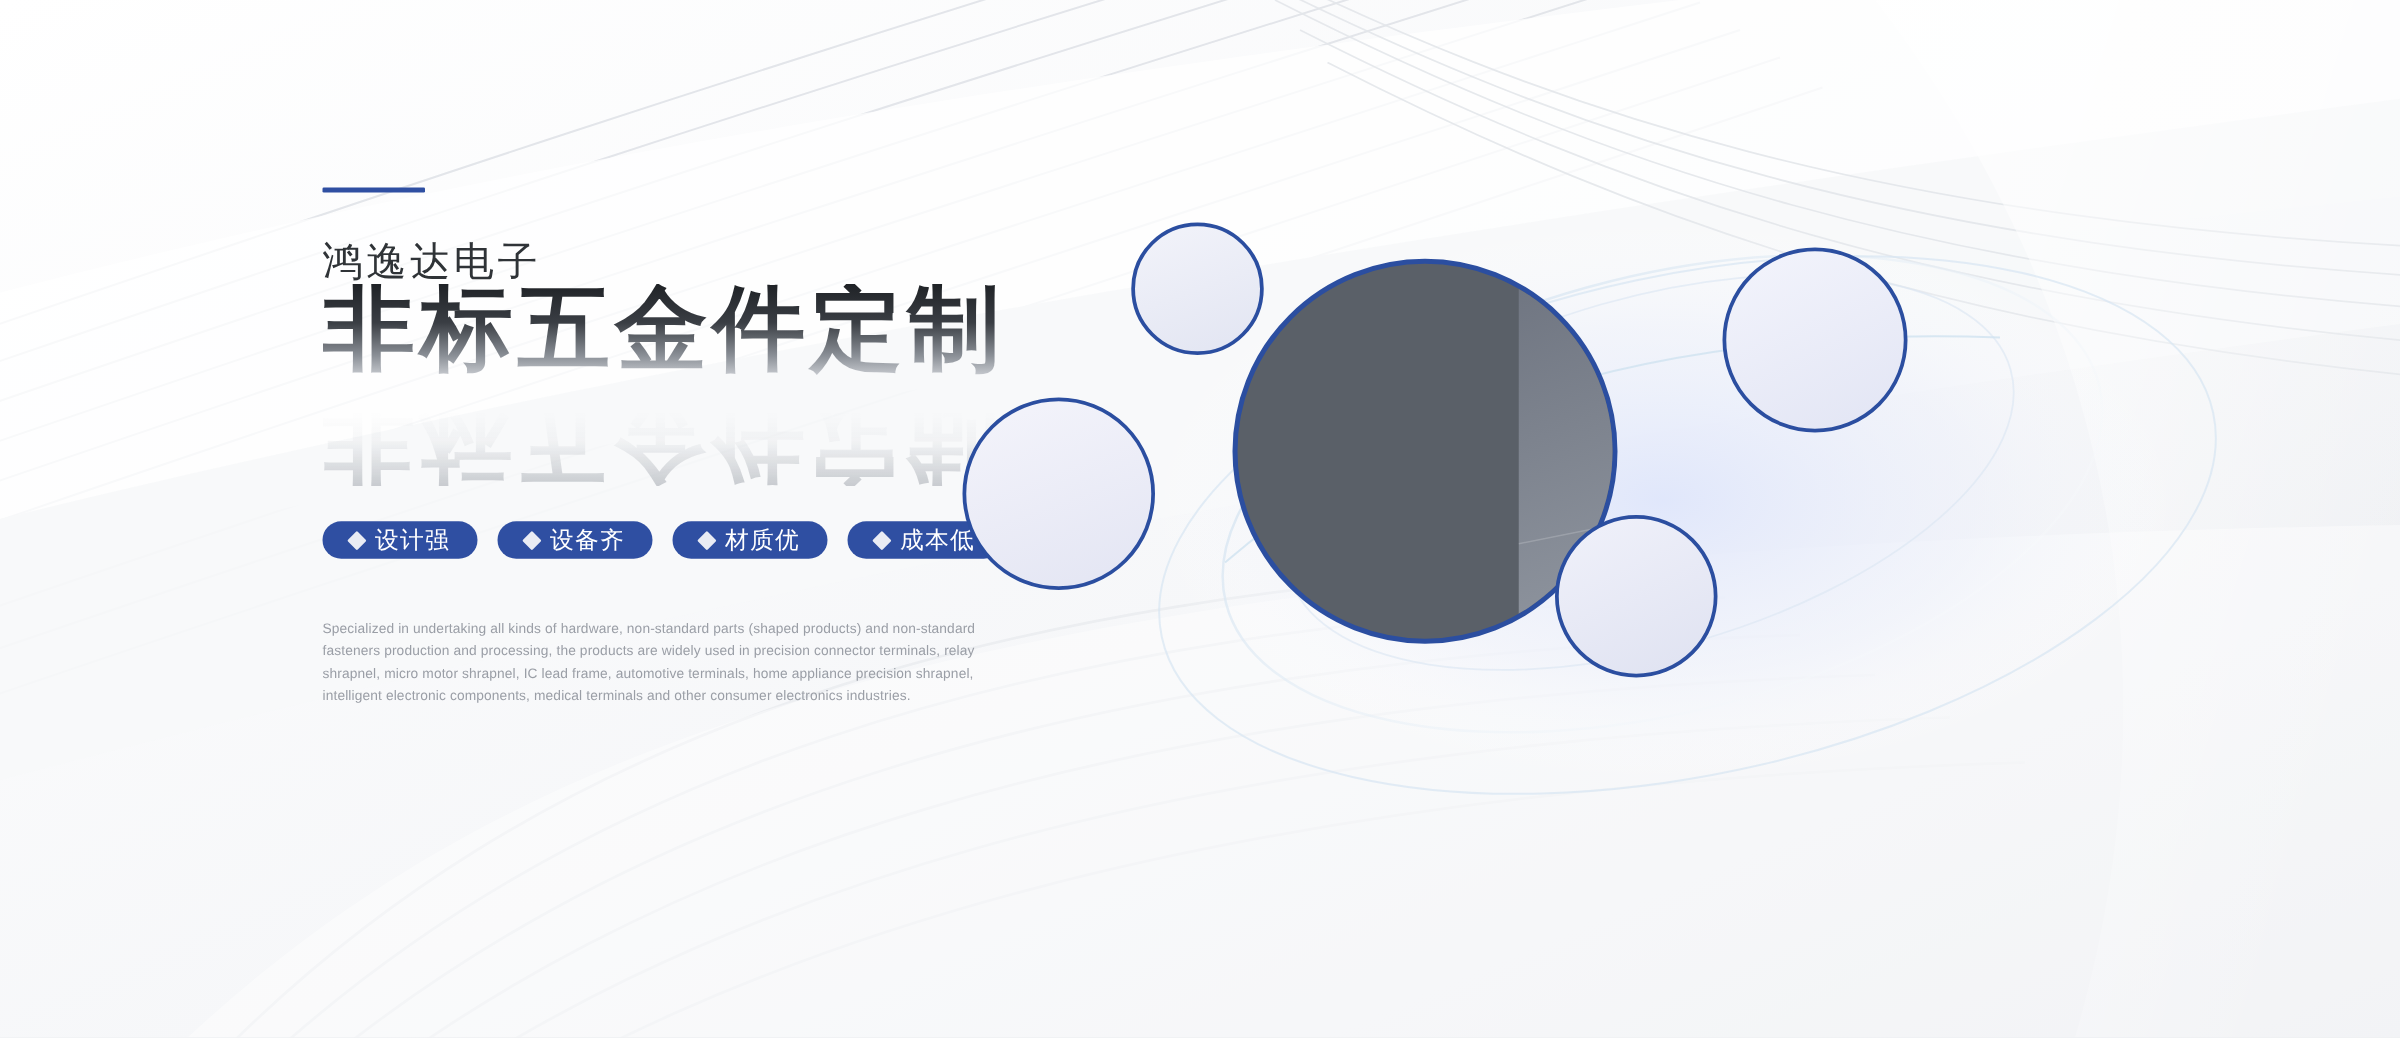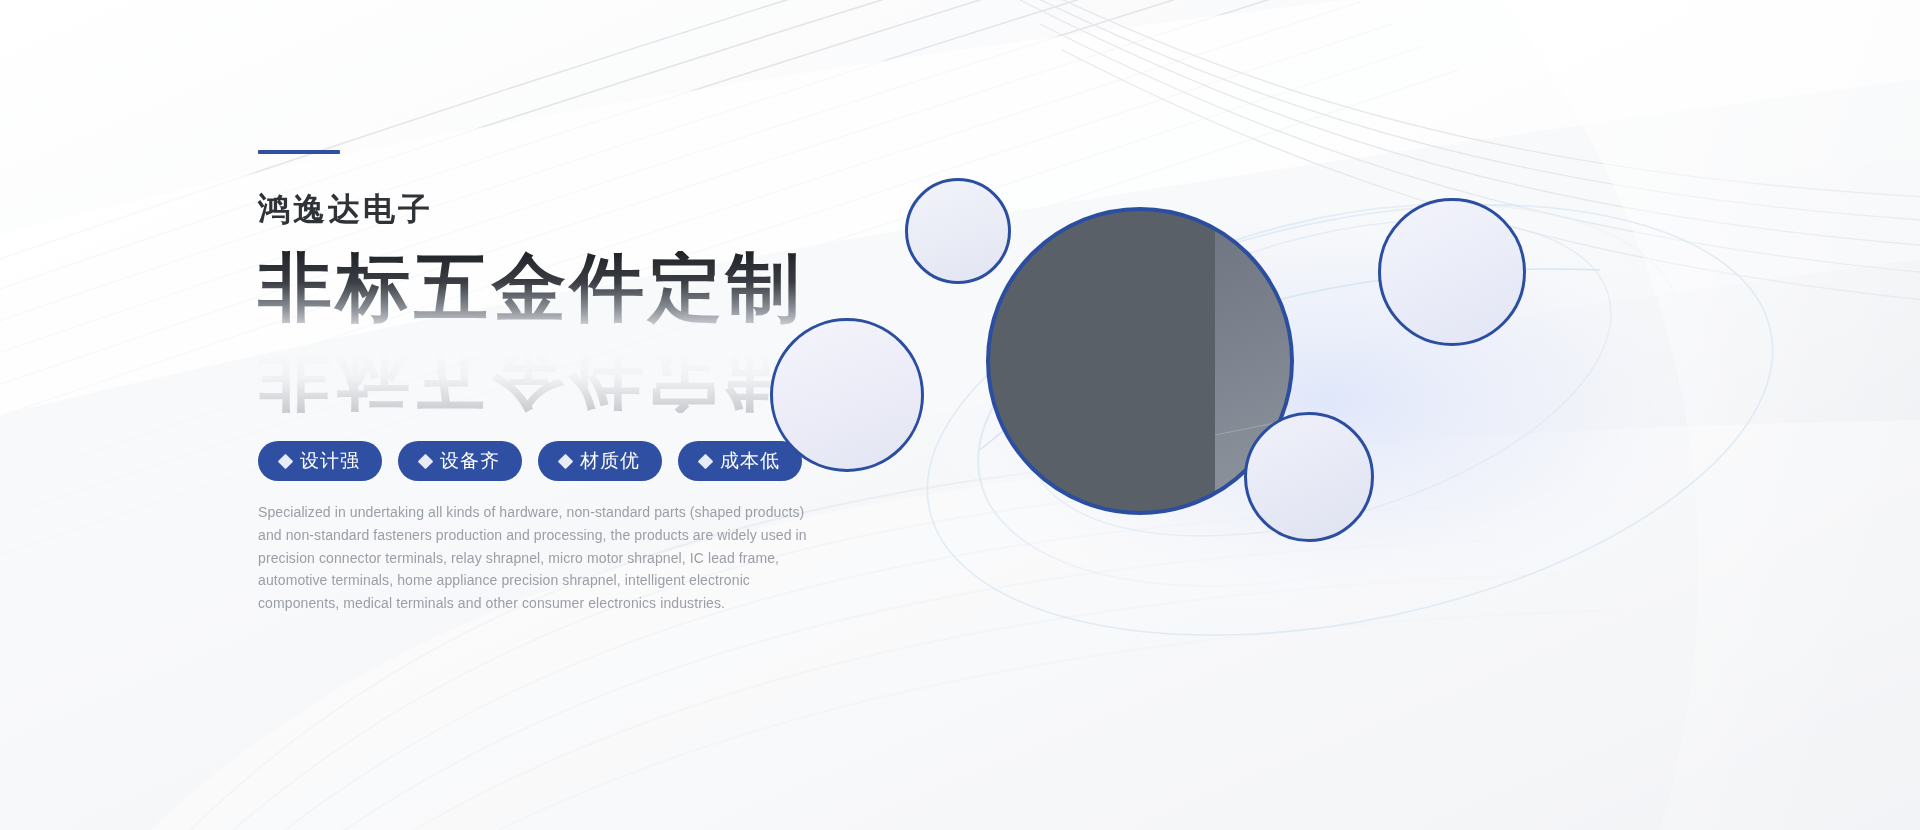--- a/index.html
+++ b/index.html
@@ -21,21 +21,21 @@
   
   .content{
     position:absolute;left:258px;top:150px;width:640px;
   }
   .accent-rule{
     width:82px;height:4px;background:#2f4fa2;border-radius:1px;
     margin-bottom:38px;
   }
   .brand{
     font-size:32px;line-height:1.1;color:#2f3337;letter-spacing:3px;
-    font-weight:700;margin-bottom:24px;
+    font-weight:400;
   }
   .headline-wrap{position:relative;height:132px;font-family:Liberation Serif, serif;}
   .headline{
     font-size:74px;font-weight:800;letter-spacing:4px;line-height:1;
     margin:0;
     background:linear-gradient(180deg,#1f2226 0%,#3a3e44 42%,#8b9097 78%,#c9ccd1 100%);
     -webkit-background-clip:text;background-clip:text;
     color:transparent;-webkit-text-fill-color:transparent;
     display:inline-block;
   }
@@ -45,32 +45,32 @@
     transform:scaleY(-1);
     background:linear-gradient(180deg,rgba(160,165,172,0.55) 0%,rgba(200,204,210,0.14) 48%,rgba(220,222,226,0) 80%);
     -webkit-background-clip:text;background-clip:text;
     color:transparent;-webkit-text-fill-color:transparent;
     pointer-events:none;
   }
 
   .badges{display:flex;gap:16px;margin-top:58px;}
   .badge{
     display:inline-flex;align-items:center;gap:9px;
-    height:40px;padding:0 22px;border-radius:20px;
+    height:30px;padding:0 22px;border-radius:20px;
     background:#2f4fa2;color:#ffffff;font-size:19px;letter-spacing:1px;
     white-space:nowrap;
   }
   .badge .dia{
     width:11px;height:11px;background:#e9ecf4;transform:rotate(45deg);
     border-radius:1px;flex:0 0 auto;
   }
 
   .blurb{
-    margin-top:20px;width:565px;
-    font-size:14px;line-height:1.62;color:#9a9ea6;letter-spacing:0.1px;
+    margin-top:48px;width:565px;
+    font-size:11px;line-height:1.62;color:#9a9ea6;letter-spacing:0.1px;
   }
 
   
   .cluster{position:absolute;left:900px;top:120px;width:1010px;height:560px;}
   .cluster svg{position:absolute;inset:0;width:1010px;height:560px;}
 
   .bubble{position:absolute;border-radius:50%;overflow:hidden;
     border:3px solid #2b4ea0;background:#eceef8;}
   .bubble.small{border-width:3px;}
   .bubble.main{border-width:4px;}

